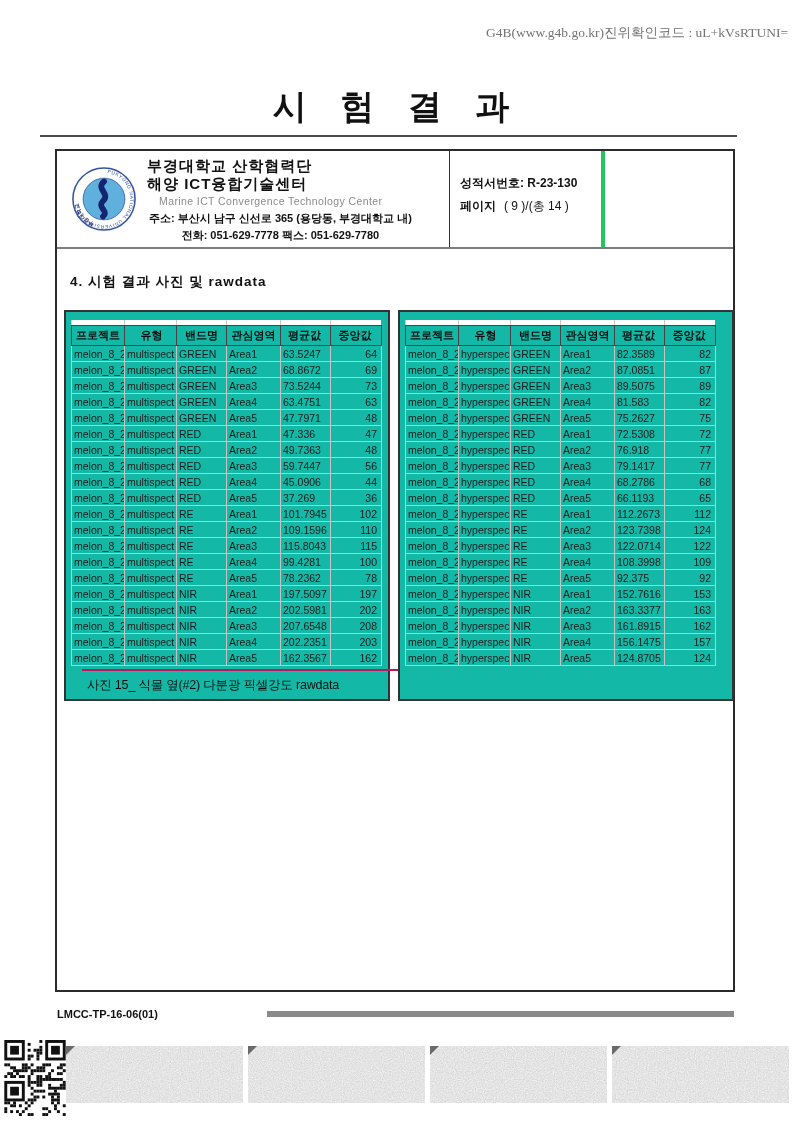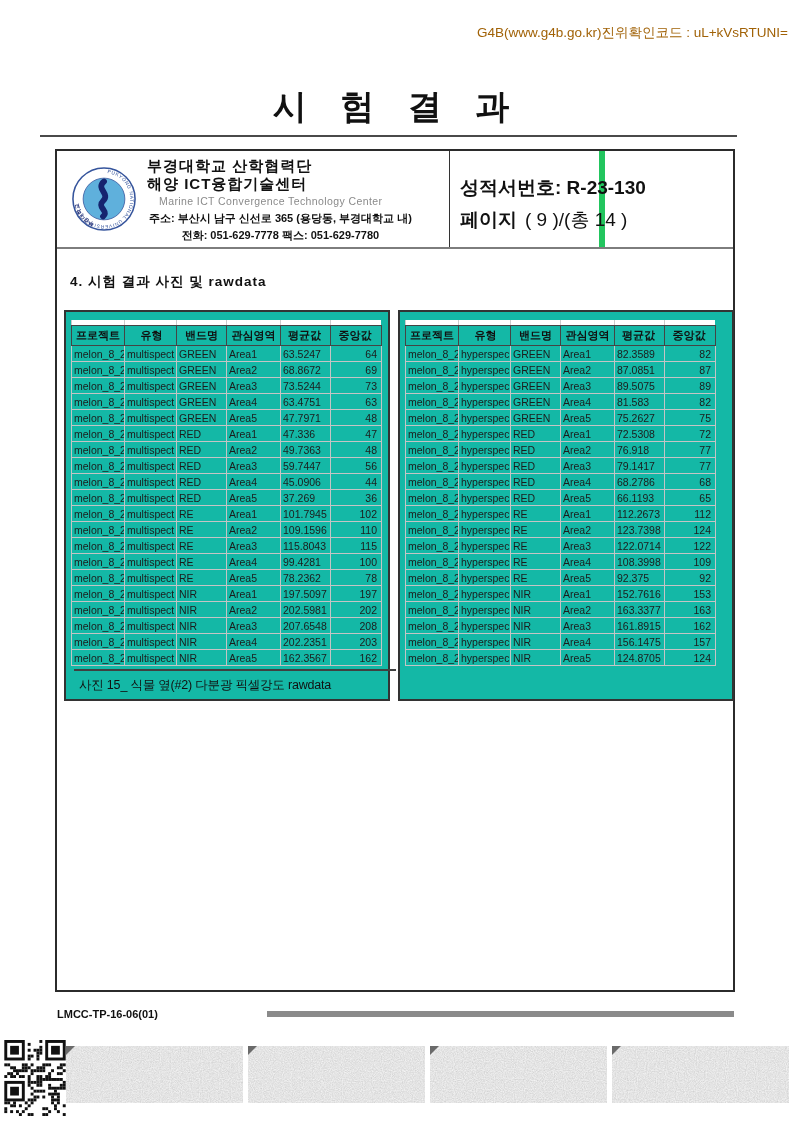--- a/index.html
+++ b/index.html
@@ -1,38 +1,38 @@
 <!DOCTYPE html>
 <html><head>
 <meta charset="utf-8">
 <style>
   * { margin:0; padding:0; box-sizing:border-box; }
   html,body { width:794px; height:1123px; background:#fff; position:relative;
     font-family:"Liberation Sans","DejaVu Sans",sans-serif; color:#111; overflow:hidden; }
 
-  .verification { position:absolute; top:24px; right:6px; font-size:13.5px; color:#a16207; }
+  .verification { position:absolute; top:24px; right:6px; font-size:13.5px; color:#737373;font-family:Liberation Serif, serif; }
 
   .page-title { position:absolute; top:84px; left:0; width:100%; text-align:center;
     font-size:34px; font-weight:bold; letter-spacing:12px; }
 
   .top-rule { position:absolute; top:135px; left:40px; width:697px; height:2px; background:#4a4a4a; }
 
   .outer-box { position:absolute; left:55px; top:149px; width:680px; height:843px;
     border:2px solid #2b2b2b; background:#fff; }
 
   .header-row { position:absolute; left:0; top:0; width:100%; height:98px;
     border-bottom:2px solid #7d7d7d; display:flex; }
   .cell-org { width:393px; border-right:1px solid #333; display:flex; align-items:center; }
   .logo { width:66px; height:66px; margin:0 10px 0 14px; flex:0 0 auto; }
   .org-lines { line-height:1.25; padding-top:2px; }
   .org-name { font-size:15px; font-weight:bold; letter-spacing:1px; }
   .org-en { font-size:10.5px; color:#8a8a8a; letter-spacing:0.4px; margin:1px 0 2px 12px; }
   .org-addr, .org-phone { font-size:11px; font-weight:bold; margin-left:2px; line-height:1.5;text-align:center; }
   .org-phone .fax { }
-  .cell-report { width:155px; border-right:6px solid #22c55e; padding:24px 8px 0 10px; font-size:19px; }
+  .cell-report { width:155px; border-right:4px solid #22c55e; padding:24px 8px 0 10px; font-size:12px; }
   .report-line { font-weight:bold; white-space:nowrap; }
   .page-line { margin-top:6px; white-space:nowrap; }
   .page-line .lbl { font-weight:bold; margin-right:8px; }
   .cell-empty { flex:1; }
 
   .section-title { position:absolute; left:13px; top:122px; font-size:13.5px; font-weight:bold; letter-spacing:1px; }
 
   .panel { position:absolute; top:310px; height:391px; border:2px solid #333; background:#14b8a6; }
   .panel-left  { left:64px;  width:326px; }
   .panel-right { left:398px; width:336px; }
@@ -46,21 +46,21 @@
   table.data { border-collapse:collapse; table-layout:fixed; margin-left:5px; width:310px; }
   table.data th { border:1px solid #444; font-size:11px; font-weight:bold; height:20px;
     padding:0 2px; text-align:center; white-space:nowrap; overflow:hidden; }
   table.data td { border:1px solid #c4c4c4; font-size:10.5px; height:16px; padding:0 2px;
     white-space:nowrap; overflow:hidden; color:#1c1c1c; }
   .c0 { width:53px; } .c1 { width:52px; padding:0 0 0 2px !important; }
   .c2 { width:50px; } .c3 { width:54px; }
   .c4 { width:50px; padding-right:4px !important; }
   .c5 { width:51px; text-align:right; padding-right:4px !important; }
 
-  .caption { position:absolute; left:8px; bottom:0; width:100%; height:30px; border-top:2px solid #404040;
+  .caption { position:absolute; left:16px; bottom:0; width:100%; height:30px; border-top:2px solid #be185d;
     line-height:28px; font-size:12.5px; padding-left:5px; letter-spacing:-0.2px;
     white-space:nowrap; overflow:hidden; }
 
   .doc-code { position:absolute; left:57px; top:1008px; font-size:11px; font-weight:bold; }
   .gray-bar { position:absolute; left:267px; top:1011px; width:467px; height:6px; background:#8a8a8a; }
 
   .qr { position:absolute; left:4px; top:1040px; }
   .strips { position:absolute; left:66px; top:1046px; display:flex; gap:5px; }
   .strips svg { display:block; }
 </style>

